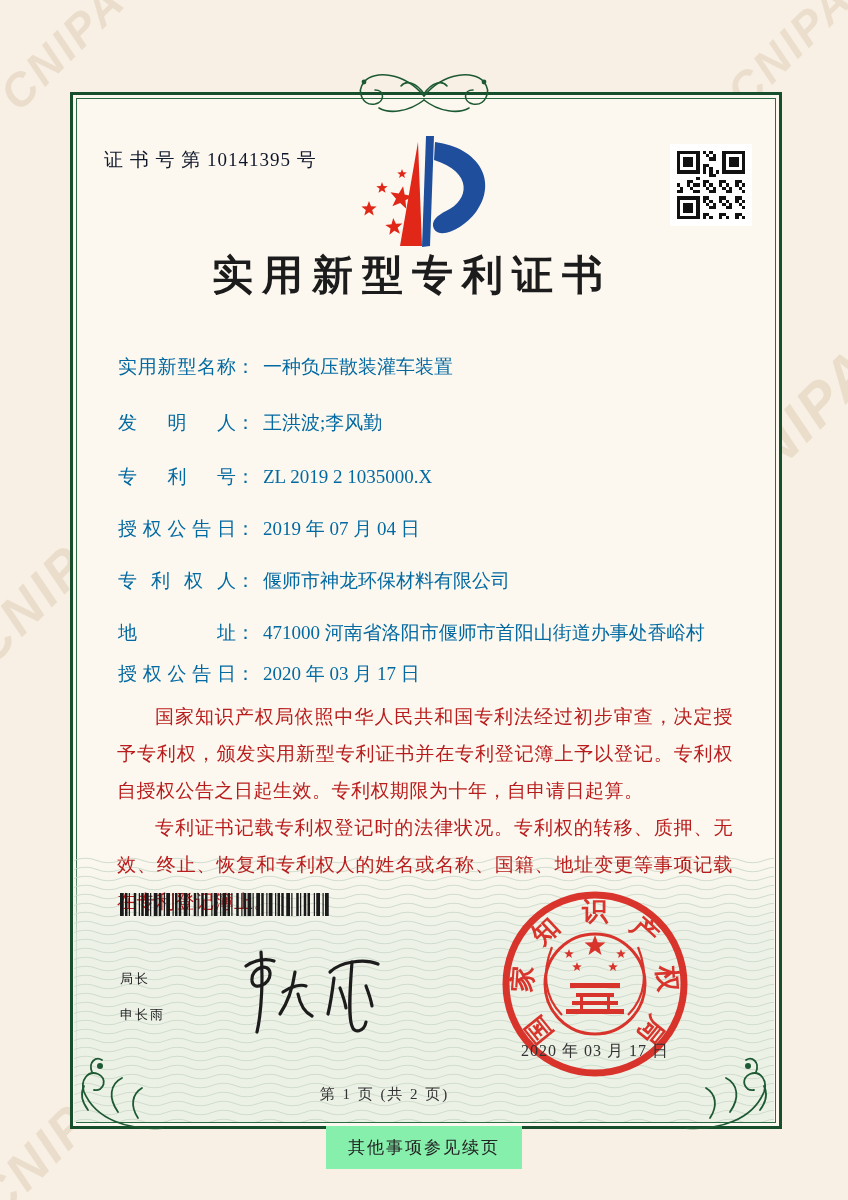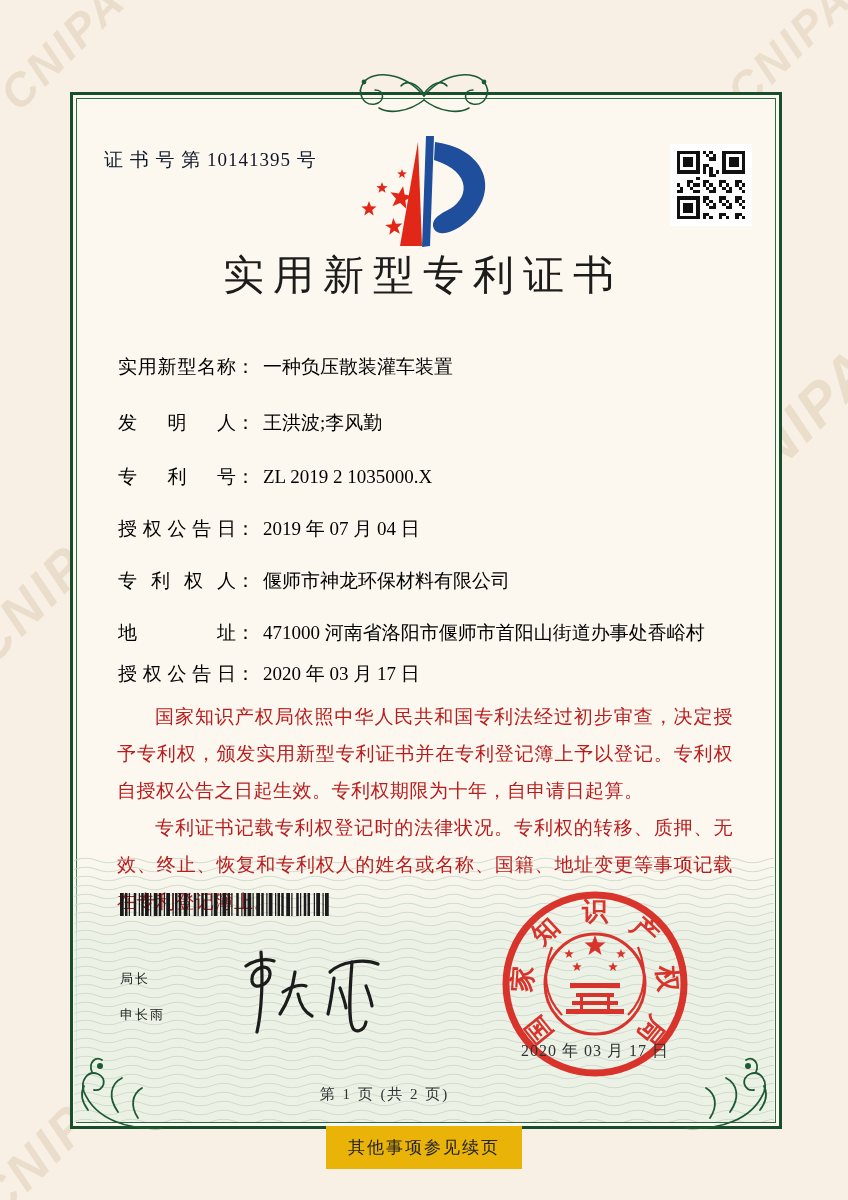--- a/index.html
+++ b/index.html
@@ -12,36 +12,36 @@
   
   .frame{position:absolute;left:70px;top:92px;width:706px;height:1031px;
          border:3px solid #174f2c;background:#fcf8ef;z-index:1;}
   .frame-inner{position:absolute;left:3px;top:3px;right:3px;bottom:3px;
                border:1px solid #2a6b43;}
   .waveband{position:absolute;left:74px;top:856px;width:700px;height:266px;z-index:1;
             background:linear-gradient(180deg, rgba(238,243,232,0) 0%, rgba(234,240,229,.85) 30%, #ecf1e6 100%);}
   .waveband svg{display:block;}
   
   .certno{position:absolute;left:104px;top:147px;font-size:19px;letter-spacing:1px;z-index:2;color:#0f172a;}
-  .title{position:absolute;left:70px;top:248px;width:706px;text-align:center;
-         font-size:41px;font-weight:normal;letter-spacing:9px;color:#1c1c1c;z-index:2;}
-  .frow{position:absolute;left:118px;font-size:19px;z-index:2;white-space:nowrap;color:#000000;}
+  .title{position:absolute;left:59px;top:248px;width:706px;text-align:center;
+         font-size:41px;font-weight:bold;letter-spacing:9px;color:#1c1c1c;z-index:2;}
+  .frow{position:absolute;left:118px;font-size:19px;z-index:2;white-space:nowrap;color:#0369a1;}
   .flabel{display:inline-block;width:118px;text-align:justify;text-align-last:justify;
           -moz-text-align-last:justify;text-justify:inter-character;vertical-align:top;}
   .fcolon{display:inline-block;margin-right:8px;}
   .fgrant{position:absolute;left:334px;top:0;}
   .body-text{position:absolute;left:117px;top:698px;width:616px;z-index:2;
              font-size:19px;line-height:37px;text-align:justify;color:#b91c1c;letter-spacing:.5px;}
   .body-text p{margin:0;text-indent:2em;}
   .director{position:absolute;left:120px;z-index:2;font-size:13px;
             font-family:"Liberation Sans","DejaVu Sans",sans-serif;color:#222;letter-spacing:2px;}
   .pageinfo{position:absolute;left:70px;top:1085px;width:629px;text-align:center;
             font-size:15px;letter-spacing:2px;color:#333;z-index:2;}
   .note{position:absolute;left:50%;transform:translateX(-50%);top:1126px;
-        background:#eab308;padding:10px 22px;font-size:17px;letter-spacing:2px;
+        background:#86efac;padding:10px 22px;font-size:17px;letter-spacing:2px;
         color:#222;z-index:2;}
   .qr-patch{position:absolute;left:670px;top:144px;width:82px;height:82px;background:#ffffff;
             z-index:2;display:flex;align-items:center;justify-content:center;}
   .logo{position:absolute;left:338px;top:124px;z-index:2;}
   .barcode{position:absolute;left:120px;top:893px;z-index:2;}
   .signature{position:absolute;left:238px;top:942px;z-index:3;}
   .seal{position:absolute;left:497px;top:884px;z-index:3;opacity:.92;}
   .ornament-top{position:absolute;left:309px;top:66px;z-index:2;}
   .ornament-bl{position:absolute;left:58px;top:1050px;z-index:2;}
   .ornament-br{position:absolute;left:680px;top:1050px;z-index:2;transform:scaleX(-1);}

